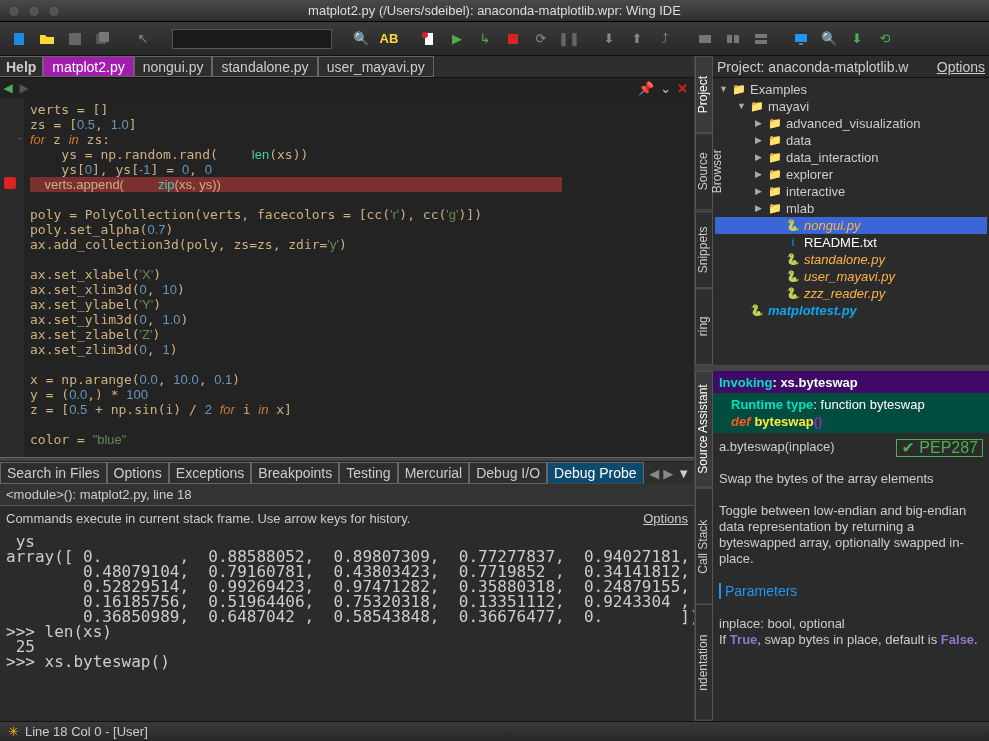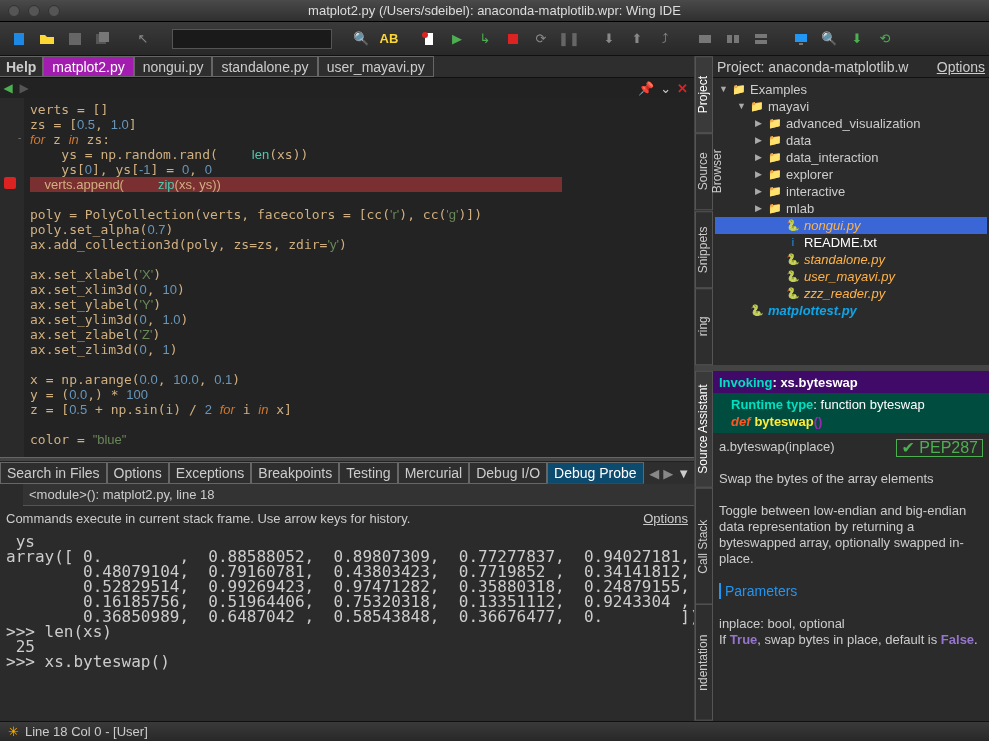--- a/index.html
+++ b/index.html
@@ -30,21 +30,21 @@
 .kw { color:#cc7832; font-style:italic; }
 .st { color:#6A8759; }
 .nu { color:#6897BB; }
 .bi { color:#4EC9B0;margin-left:34px; }
 .cursorline { background:#7a3030; display:inline-block; width:532px; }
 .hsplit { height:5px; background:#444; cursor:row-resize; border-top:1px solid #666; border-bottom:1px solid #222;}
 .btabs { height:22px; display:flex; background:#2e2e2e; align-items:stretch;}
 .btab { border:1px solid #666; padding:0 6px; display:flex; align-items:center; font-size:14px; color:#ccc; cursor:pointer;}
 .btab.active { background:#0c4a6e; color:#fff; border-bottom-color:#444;}
 .btabs-ctrls { margin-left:auto; display:flex; align-items:center; gap:4px; padding:0 4px;}
-.module-line { height:22px; background:#333; display:flex; align-items:center; padding:0 6px; font-size:14px; color:#ccc; border-bottom:1px solid #555;margin-left:23px;}
+.module-line { height:22px; background:#333; display:flex; align-items:center; padding:0 6px; font-size:14px; color:#ccc; border-bottom:1px solid #555;}
 .cmds-line { height:24px; display:flex; align-items:center; padding:0 6px; font-size:14px; color:#ccc; }
 .cmds-line .opt { margin-left:auto; text-decoration:underline; cursor:pointer;}
 .console { flex:1; padding:4px 6px; font-family:"Menlo","Consolas",monospace; font-size:16px; line-height:15px; white-space:pre; color:#ccc; overflow:auto;}
 .rightcol { flex:1; display:flex; }
 .rtabs { width:18px; background:#2e2e2e; display:flex; flex-direction:column; }
 .rtab { flex:1; writing-mode:vertical-rl; transform:rotate(180deg); text-align:center; font-size:12px; border:1px solid #555; color:#ccc; cursor:pointer; padding:6px 0;}
 .rtab.active { background:#3a3a3a; color:#fff; }
 .rtabs.low .rtab { flex:1; }
 .rpanels { flex:1; display:flex; flex-direction:column; }
 .rhead { height:22px; display:flex; align-items:center; padding:0 4px; border-bottom:1px solid #111; gap:6px;}

